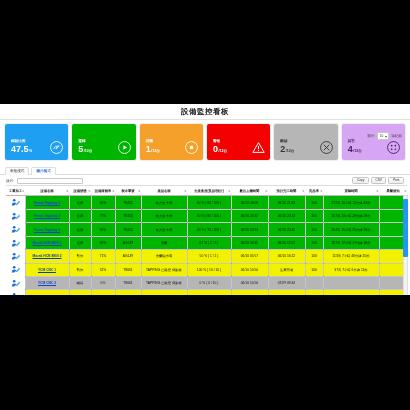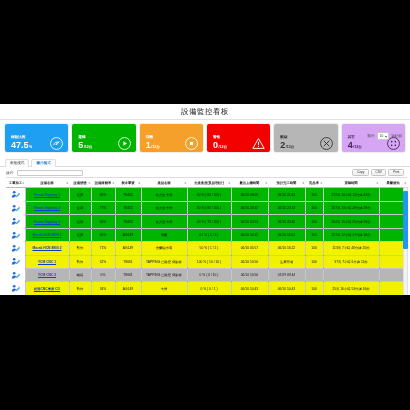--- a/index.html
+++ b/index.html
@@ -11,28 +11,28 @@
   .viewport{
     position:absolute;left:0;top:104px;width:410px;height:191px;
     background:#fff;overflow:hidden;
   }
 
   
   .app-header{
     height:15px;display:flex;align-items:center;justify-content:center;
     background:#fff;border-bottom:1px solid #e2e2e2;
   }
-  .app-title{font-size:7.5px;font-weight:normal;color:#222;letter-spacing:.5px;}
+  .app-title{font-size:7.5px;font-weight:bold;color:#222;letter-spacing:.5px;}
 
   
   .kpi-row{
     display:flex;gap:4px;padding:4px 5px 3px 5px;background:#fff;
   }
   .kpi-card{
-    flex:1;height:28px;border-radius:2px;position:relative;
+    flex:1;height:36px;border-radius:2px;position:relative;
     display:flex;align-items:center;justify-content:space-between;
     padding:10px 5px 0 6px;box-sizing:border-box;
     box-shadow:0 0 0 1px rgba(0,0,0,.07);
   }
   .kpi-texts{display:flex;flex-direction:column;justify-content:center;line-height:1;}
   .kpi-label{font-size:3.6px;font-weight:bold;margin-bottom:1.5px;}
   .kpi-valwrap{display:flex;align-items:baseline;}
   .kpi-value{font-size:9px;font-weight:bold;line-height:1;}
   .kpi-unit{font-size:3.6px;margin-left:.5px;font-weight:bold;}
   .kpi-icon{width:13px;height:13px;flex:0 0 13px;}

